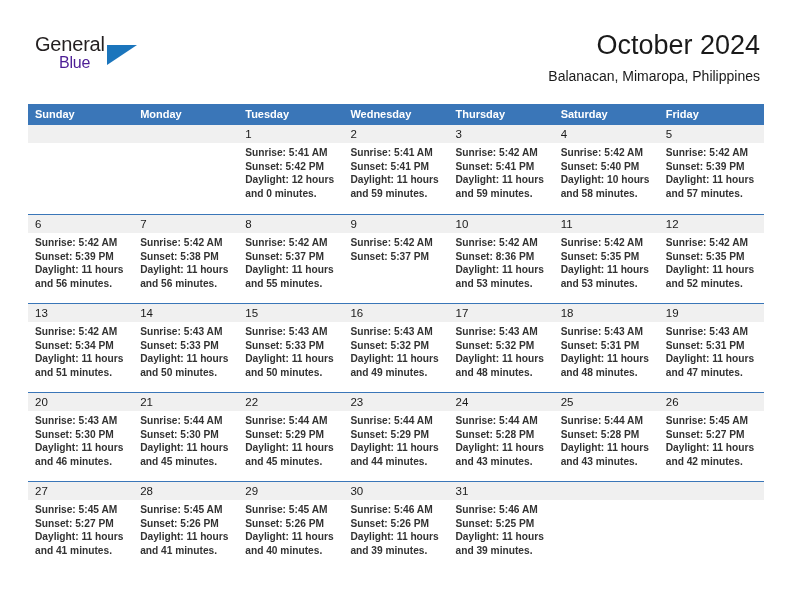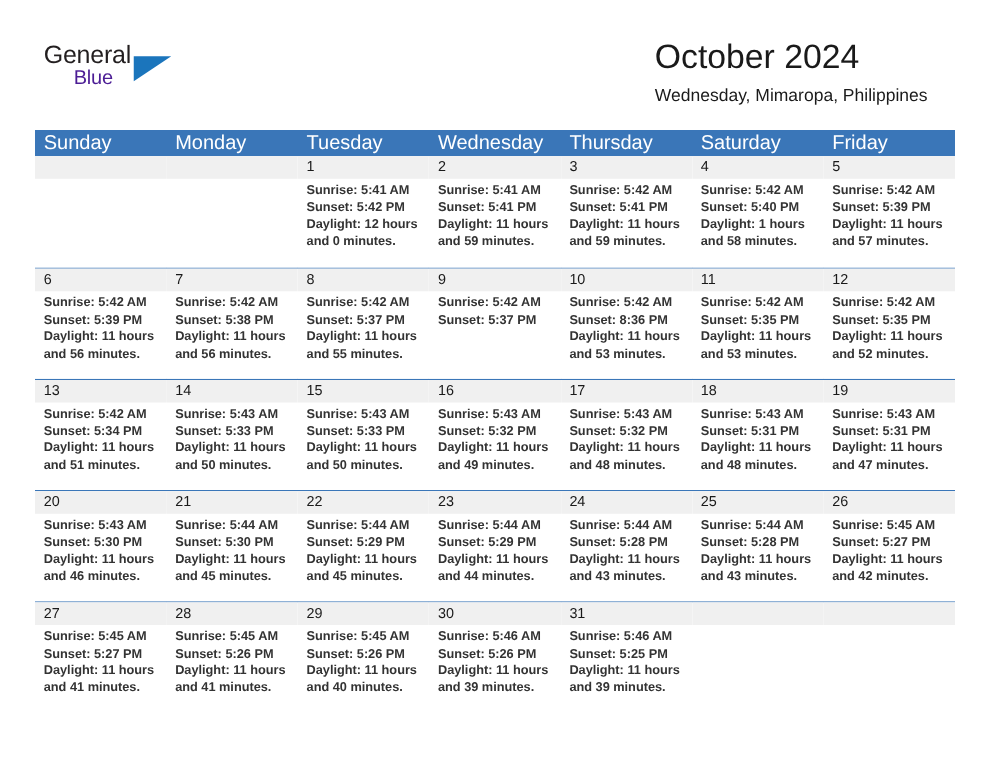--- a/index.html
+++ b/index.html
@@ -61,22 +61,23 @@
     left: 72px;
     top: 12px;
     width: 0;
     height: 0;
     border-left: 30px solid #1b75bc;
     border-bottom: 20px solid transparent;
   }
 
   .title-block {
     position: absolute;
-    right: 50px;
+    right: 32px;
     top: 28px;
+    text-align: right;
   }
   .cal-title {
     font-size: 27px;
     line-height: 34px;
     color: #1a1a1a;
     font-weight: normal;
     font-family: "Liberation Sans", sans-serif;
     white-space: nowrap;
   }
   .cal-subtitle {
@@ -98,25 +99,26 @@
   .weekday-row {
     display: flex;
     background: #3a76b8;
     height: 21px;
   }
   .weekday {
     width: 105.14px;
     box-sizing: border-box;
     padding-left: 7px;
     color: #ffffff;
-    font-size: 16px;
+    font-size: 11px;
     line-height: 21px;
     font-family: "Liberation Sans", sans-serif;
     white-space: nowrap;
     overflow: hidden;
+    font-weight: bold;
   }
   .week-row {
     display: flex;
     border-top: 1.5px solid #3a76b8;
     height: 89px;
     box-sizing: border-box;
   }
   .week-row:first-of-type {
     border-top: none;
   }
@@ -161,21 +163,21 @@
   <div class="header">
 
     <div class="logo">
       <span class="logo-general">General</span>
       <span class="logo-triangle"></span>
       <span class="logo-blue">Blue</span>
     </div>
 
     <div class="title-block">
       <div class="cal-title">October 2024</div>
-      <div class="cal-subtitle">Wednesday, Mimaropa, Philippines</div>
+      <div class="cal-subtitle">Balanacan, Mimaropa, Philippines</div>
     </div>
 
   </div>
 
   <div class="calendar">
     <div class="weekday-row" id="weekday-row">
         <div class="weekday">Sunday</div>
         <div class="weekday">Monday</div>
         <div class="weekday">Tuesday</div>
         <div class="weekday">Wednesday</div>
@@ -213,21 +215,21 @@
               <div>Sunrise: 5:42 AM</div>
               <div>Sunset: 5:41 PM</div>
               <div class="wrap">Daylight: 11 hours and 59 minutes.</div>
             </div>
           </div>
           <div class="day-cell">
             <div class="day-number">4</div>
             <div class="day-info">
               <div>Sunrise: 5:42 AM</div>
               <div>Sunset: 5:40 PM</div>
-              <div class="wrap">Daylight: 1 hours and 58 minutes.</div>
+              <div class="wrap">Daylight: 10 hours and 58 minutes.</div>
             </div>
           </div>
           <div class="day-cell">
             <div class="day-number">5</div>
             <div class="day-info">
               <div>Sunrise: 5:42 AM</div>
               <div>Sunset: 5:39 PM</div>
               <div class="wrap">Daylight: 11 hours and 57 minutes.</div>
             </div>
           </div>

